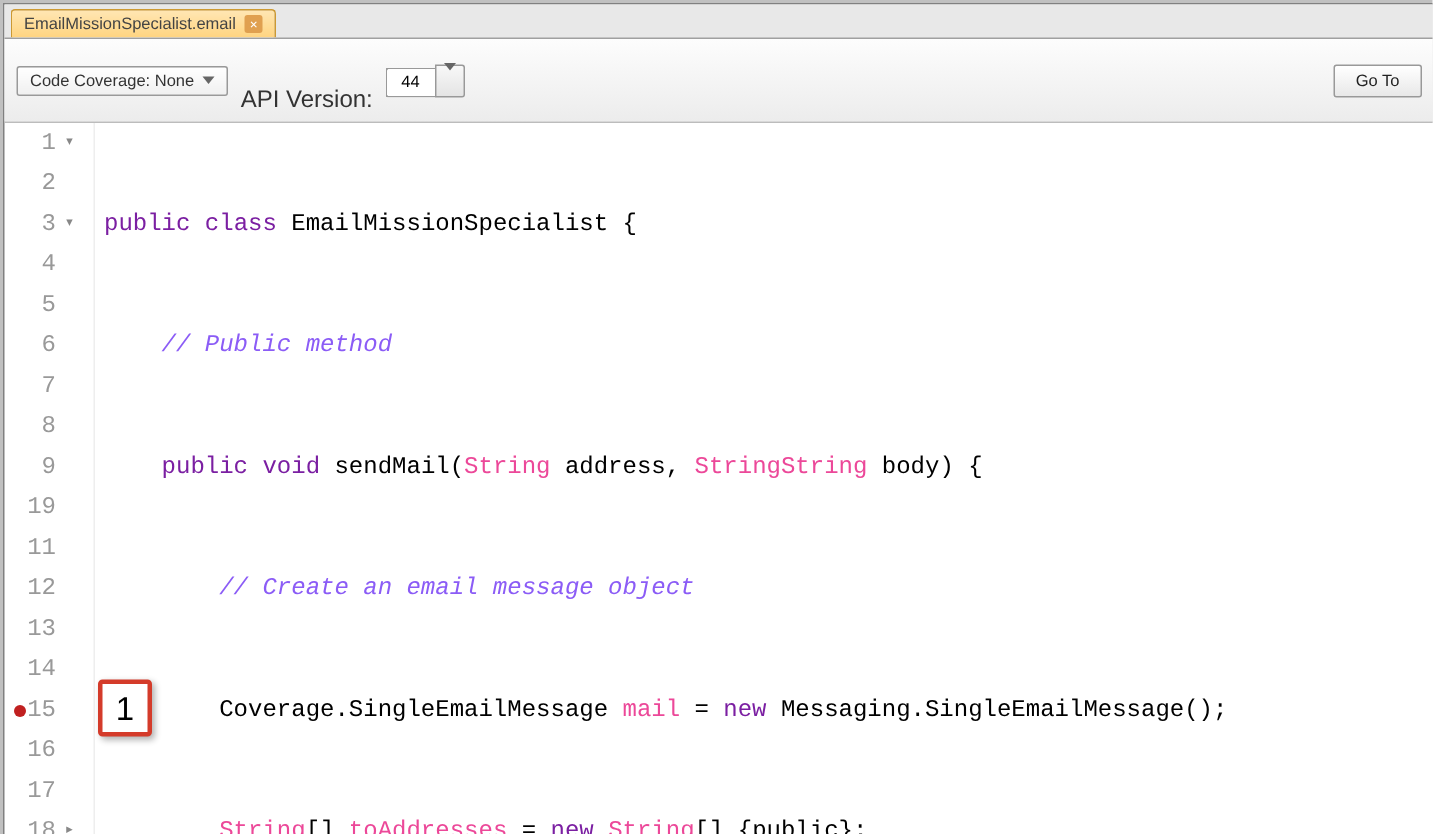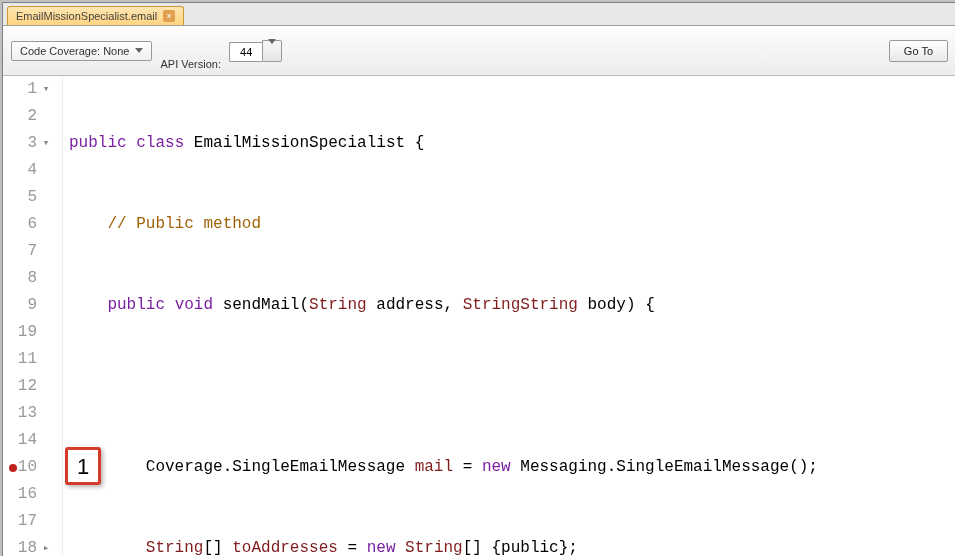--- a/index.html
+++ b/index.html
@@ -68,21 +68,21 @@
     border-radius: 2px;
     cursor: pointer;
     color:#333;
   }
   .chev {
     width: 0; height: 0;
     border-left: 4px solid transparent;
     border-right: 4px solid transparent;
     border-top: 5px solid #666;
   }
-  .toolbar .label { font-size: 11px; color: #333; margin-top: 27px; }
+  .toolbar .label { font-size: 16px; color: #333; margin-top: 27px; }
   .api-select {
     display: flex; align-items: flex-end; gap:0;
   }
   .api-num {
     border:1px solid #999;
     background:#fff;
     padding:3px 10px;
     font-size:11px;
     border-right:none;
     border-radius:2px 0 0 2px;
@@ -145,22 +145,22 @@
     left:6px;
   }
   .code {
     padding-left: 6px;
     white-space: pre;
     color:#000;
   }
   .code .line { height:27px; display:flex; align-items:center; }
   
   .kw { color:#7b1fa2; } 
-  .ty { color:#7f1d1d; }
-  .cm { color:#a16207; }
+  .ty { color:#ec4899; }
+  .cm { color:#8b5cf6;font-style:italic; }
   .callout {
     position:absolute;
     border:3px solid #d43b2a;
     background:#fff;
     color:#000;
     font-size:22px;
     font-weight:normal;
     font-family: Arial, sans-serif;
     width:36px;
     height:38px;
@@ -258,21 +258,21 @@
       <div class="gline">
           <span>13</span>
           <span class="fold-marker"></span>
         </div>
       <div class="gline">
           <span>14</span>
           <span class="fold-marker"></span>
         </div>
       <div class="gline" style="position:relative;">
           <span class="breakpoint"></span>
-          <span>10</span>
+          <span>15</span>
           <span class="fold-marker"></span>
         </div>
       <div class="gline">
           <span>16</span>
           <span class="fold-marker"></span>
         </div>
       <div class="gline">
           <span>17</span>
           <span class="fold-marker"></span>
         </div>
@@ -283,21 +283,21 @@
       <div class="gline">
           <span>35</span>
           <span class="fold-marker"></span>
         </div>
     </div>
 
     <div class="code">
       <div class="line"><span class="kw">public</span><span> </span><span class="kw">class</span><span> </span><span>EmailMissionSpecialist</span><span> {</span></div>
       <div class="line"><span>    </span><span class="cm">// Public method</span></div>
       <div class="line"><span>    </span><span class="kw">public</span><span> </span><span class="kw">void</span><span> </span><span>sendMail</span><span>(</span><span class="ty">String</span><span> address, </span><span class="ty">String</span><span class="ty">String</span><span> body</span><span>) {</span></div>
-      <div class="line"><span>        </span></div>
+      <div class="line"><span>        </span><span class="cm">// Create an email message object</span></div>
       <div class="line"><span>        </span><span>Coverage.SingleEmailMessage </span><span class="ty">mail</span><span> = </span><span class="kw">new</span><span> Messaging.SingleEmailMessage();</span></div>
       <div class="line"><span>        </span><span class="ty">String</span><span>[] </span><span class="ty">toAddresses</span><span> = </span><span class="kw">new</span><span> </span><span class="ty">String</span><span>[] {public};</span></div>
       
       
       
       
       
       
       
       

